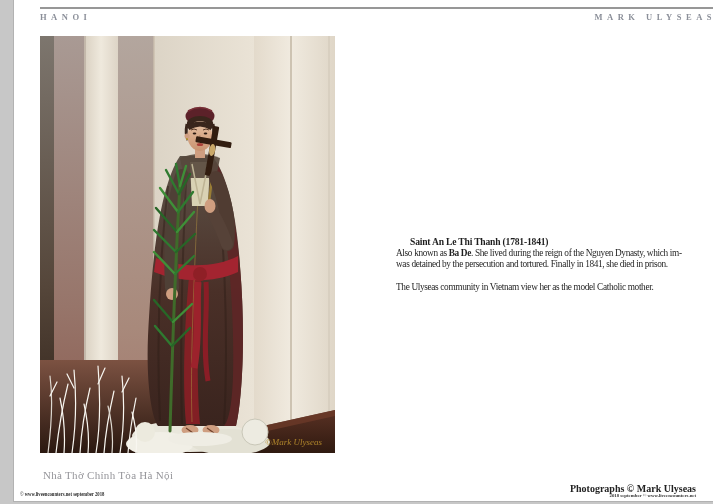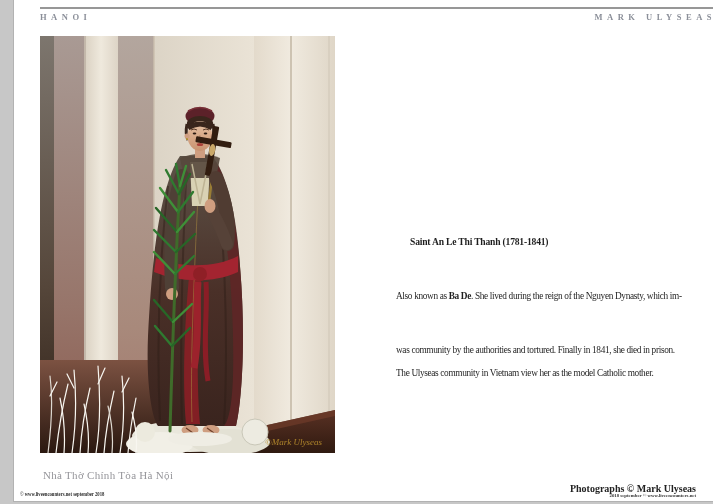--- a/index.html
+++ b/index.html
@@ -26,21 +26,21 @@
     position:absolute;left:29px;top:469px;font-size:11px;color:#95959a;
     letter-spacing:.3px;white-space:nowrap;
   }
   .article{
     position:absolute;left:382px;top:236px;width:310px;color:#1f1f1f;
   }
   .article .heading{
     font-size:9.6px;font-weight:bold;line-height:12px;letter-spacing:-.2px;white-space:nowrap;padding-left:14px;
   }
   .article .bodyline{
-    font-size:9.3px;line-height:11.4px;letter-spacing:-.35px;white-space:nowrap;margin-top:43px;
+    font-size:9.3px;line-height:11.4px;letter-spacing:-.35px;white-space:nowrap;
   }
   .article .bodyline b{letter-spacing:-.35px;}
   .article .para2{margin-top:11px;}
   .footer-left{
     position:absolute;left:6px;top:491px;font-size:6px;font-weight:bold;color:#2b2b2b;
     white-space:nowrap;transform:scaleX(.78);transform-origin:left top;
     font-family:"Liberation Serif", serif;
   }
   .footer-right{
     position:absolute;right:20px;top:484px;text-align:right;color:#222;
@@ -241,21 +241,21 @@
 
       <text x="282" y="409" text-anchor="end" font-size="9" font-style="italic" font-family="Liberation Serif, serif" fill="#b98f2d" opacity=".9">©Mark Ulyseas</text>
     </svg>
   </div>
 
   <div class="caption">Nhà Thờ Chính Tòa Hà Nội</div>
 
   <div class="article">
     <div class="heading">Saint An Le Thi Thanh (1781-1841)</div>
     <div class="bodyline"><span>Also known as </span><b>Ba De</b><span>. She lived during the reign of the Nguyen Dynasty, which im-</span></div>
-    <div class="bodyline">was community by the authorities and tortured. Finally in 1841, she died in prison.</div>
+    <div class="bodyline">was detained by the persecution and tortured. Finally in 1841, she died in prison.</div>
     <div class="bodyline para2">The Ulyseas community in Vietnam view her as the model Catholic mother.</div>
   </div>
 
   <div class="footer-left">© www.liveencounters.net september 2018</div>
 
   <div class="footer-right">
     <div class="l1">Photographs © Mark Ulyseas</div>
     <div class="l2">2018 september © www.liveencounters.net</div>
   </div>
 

